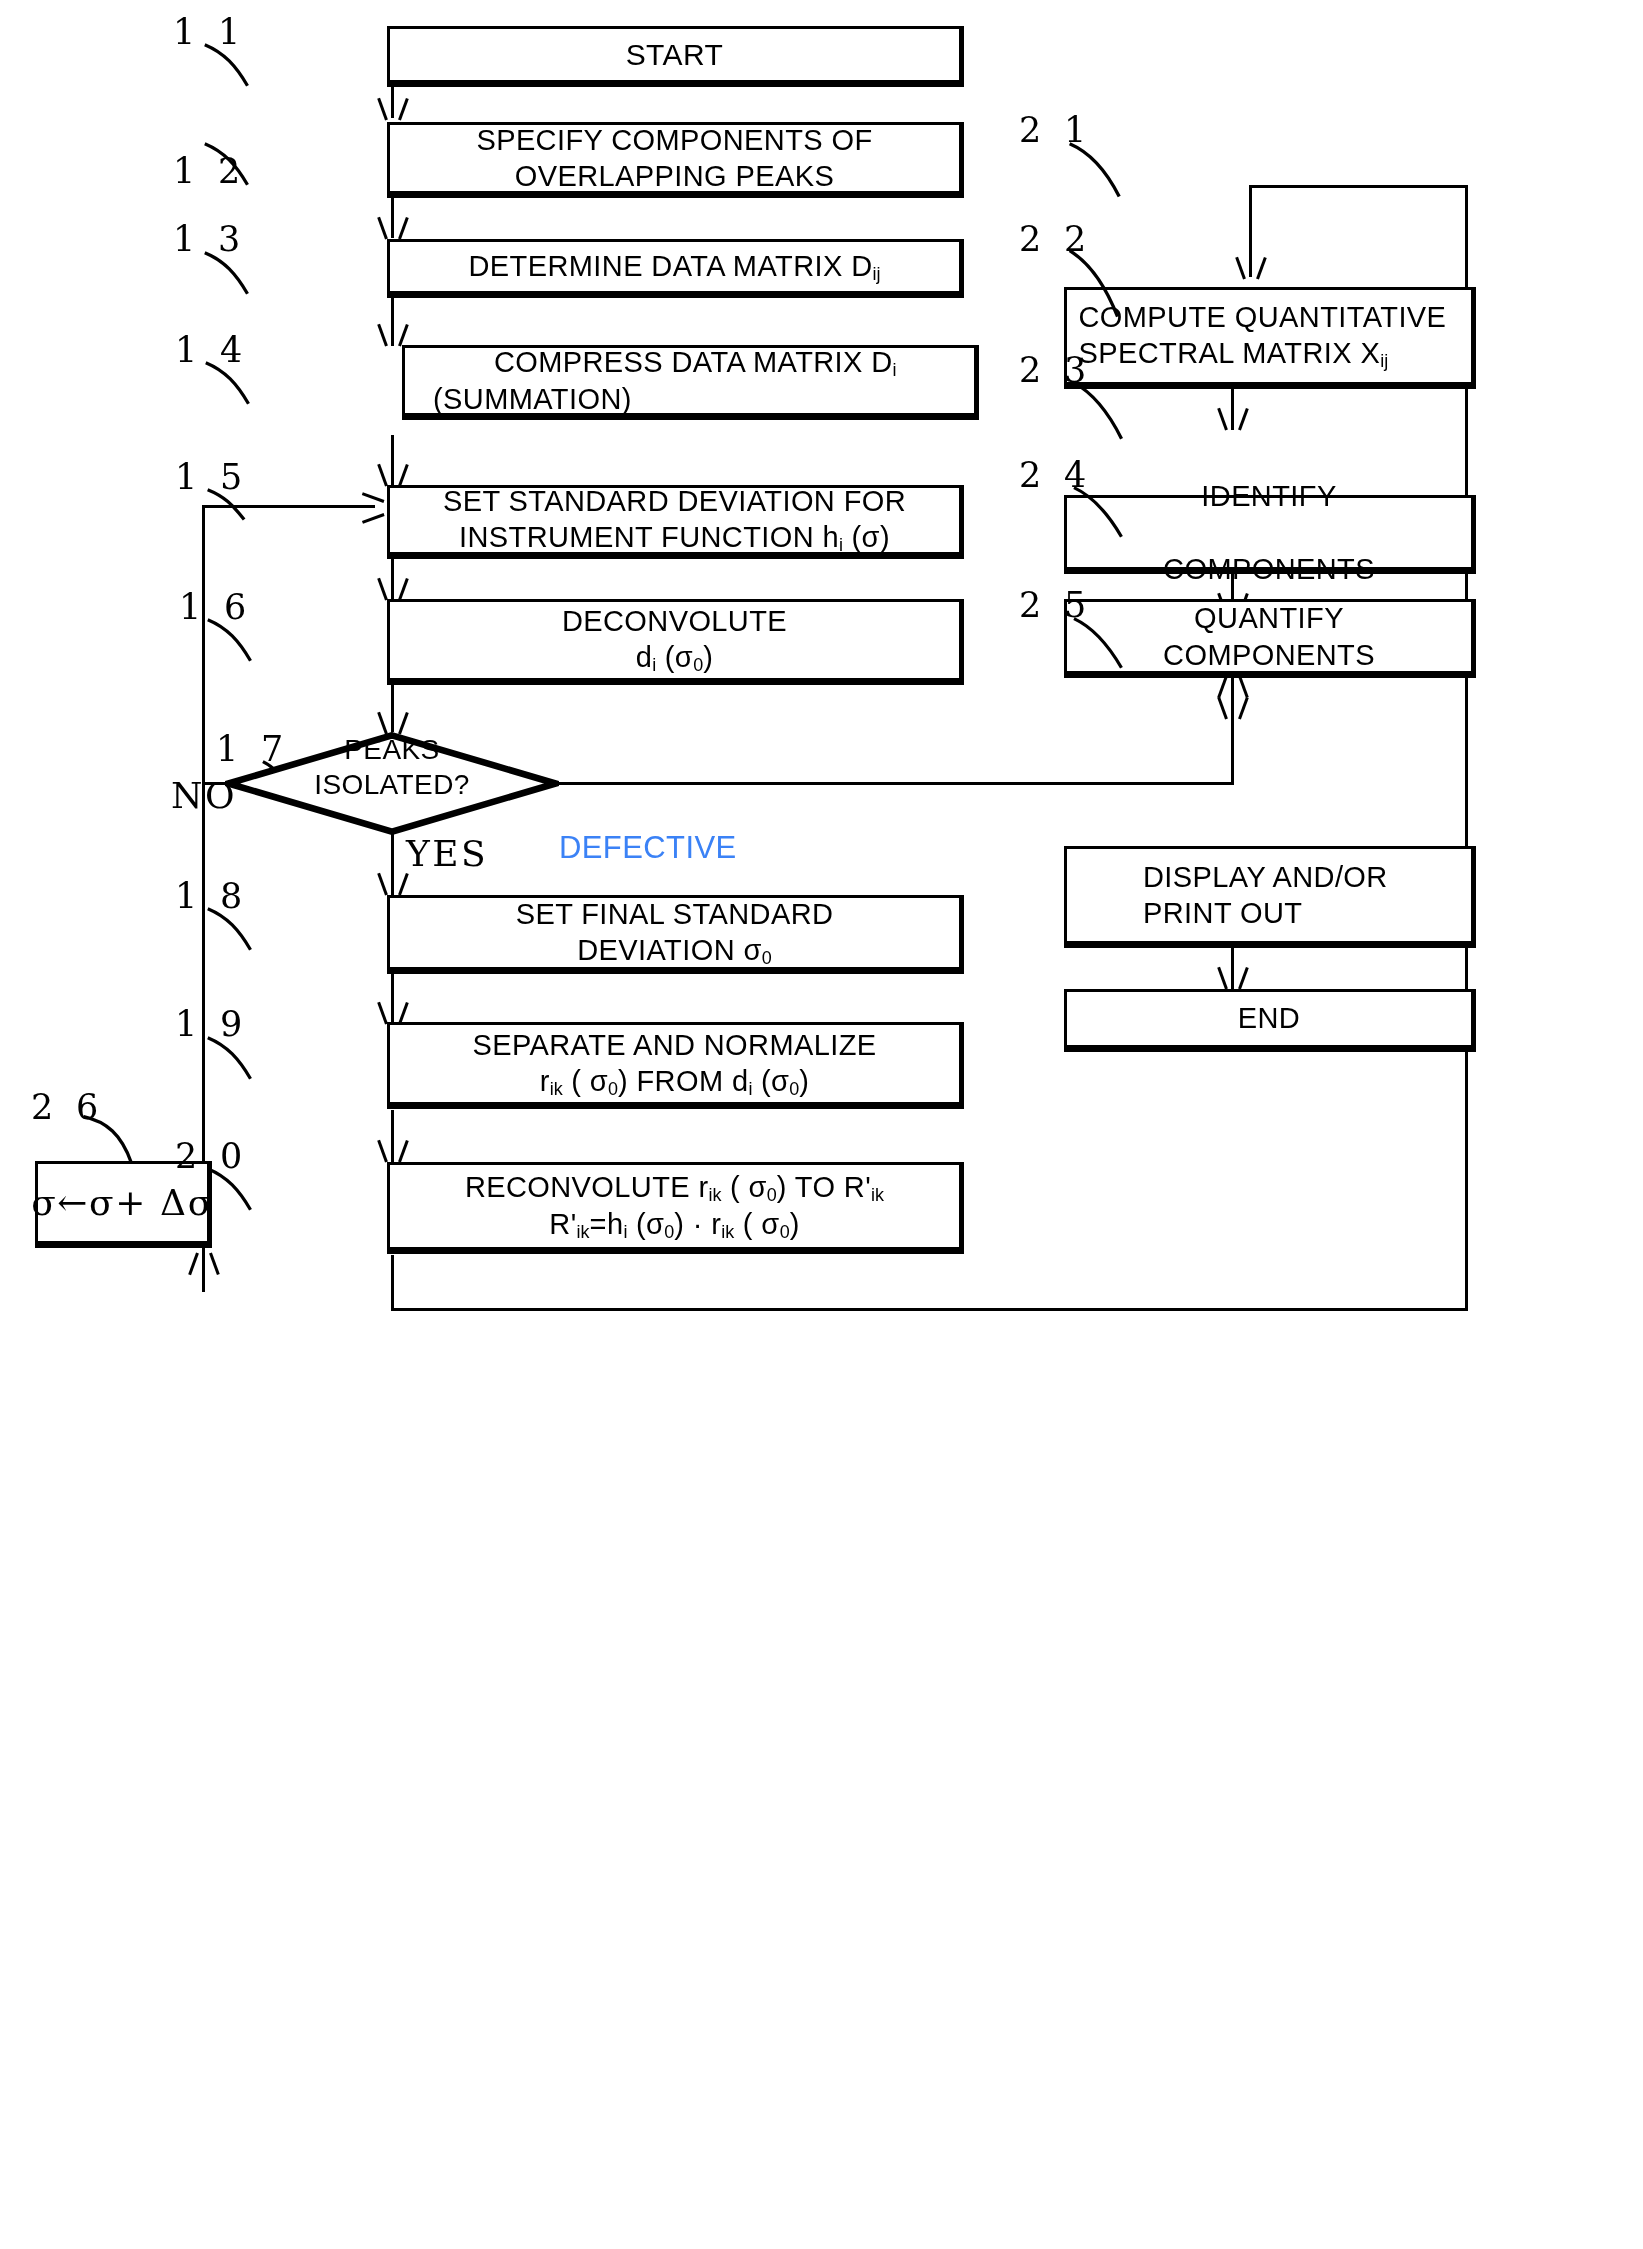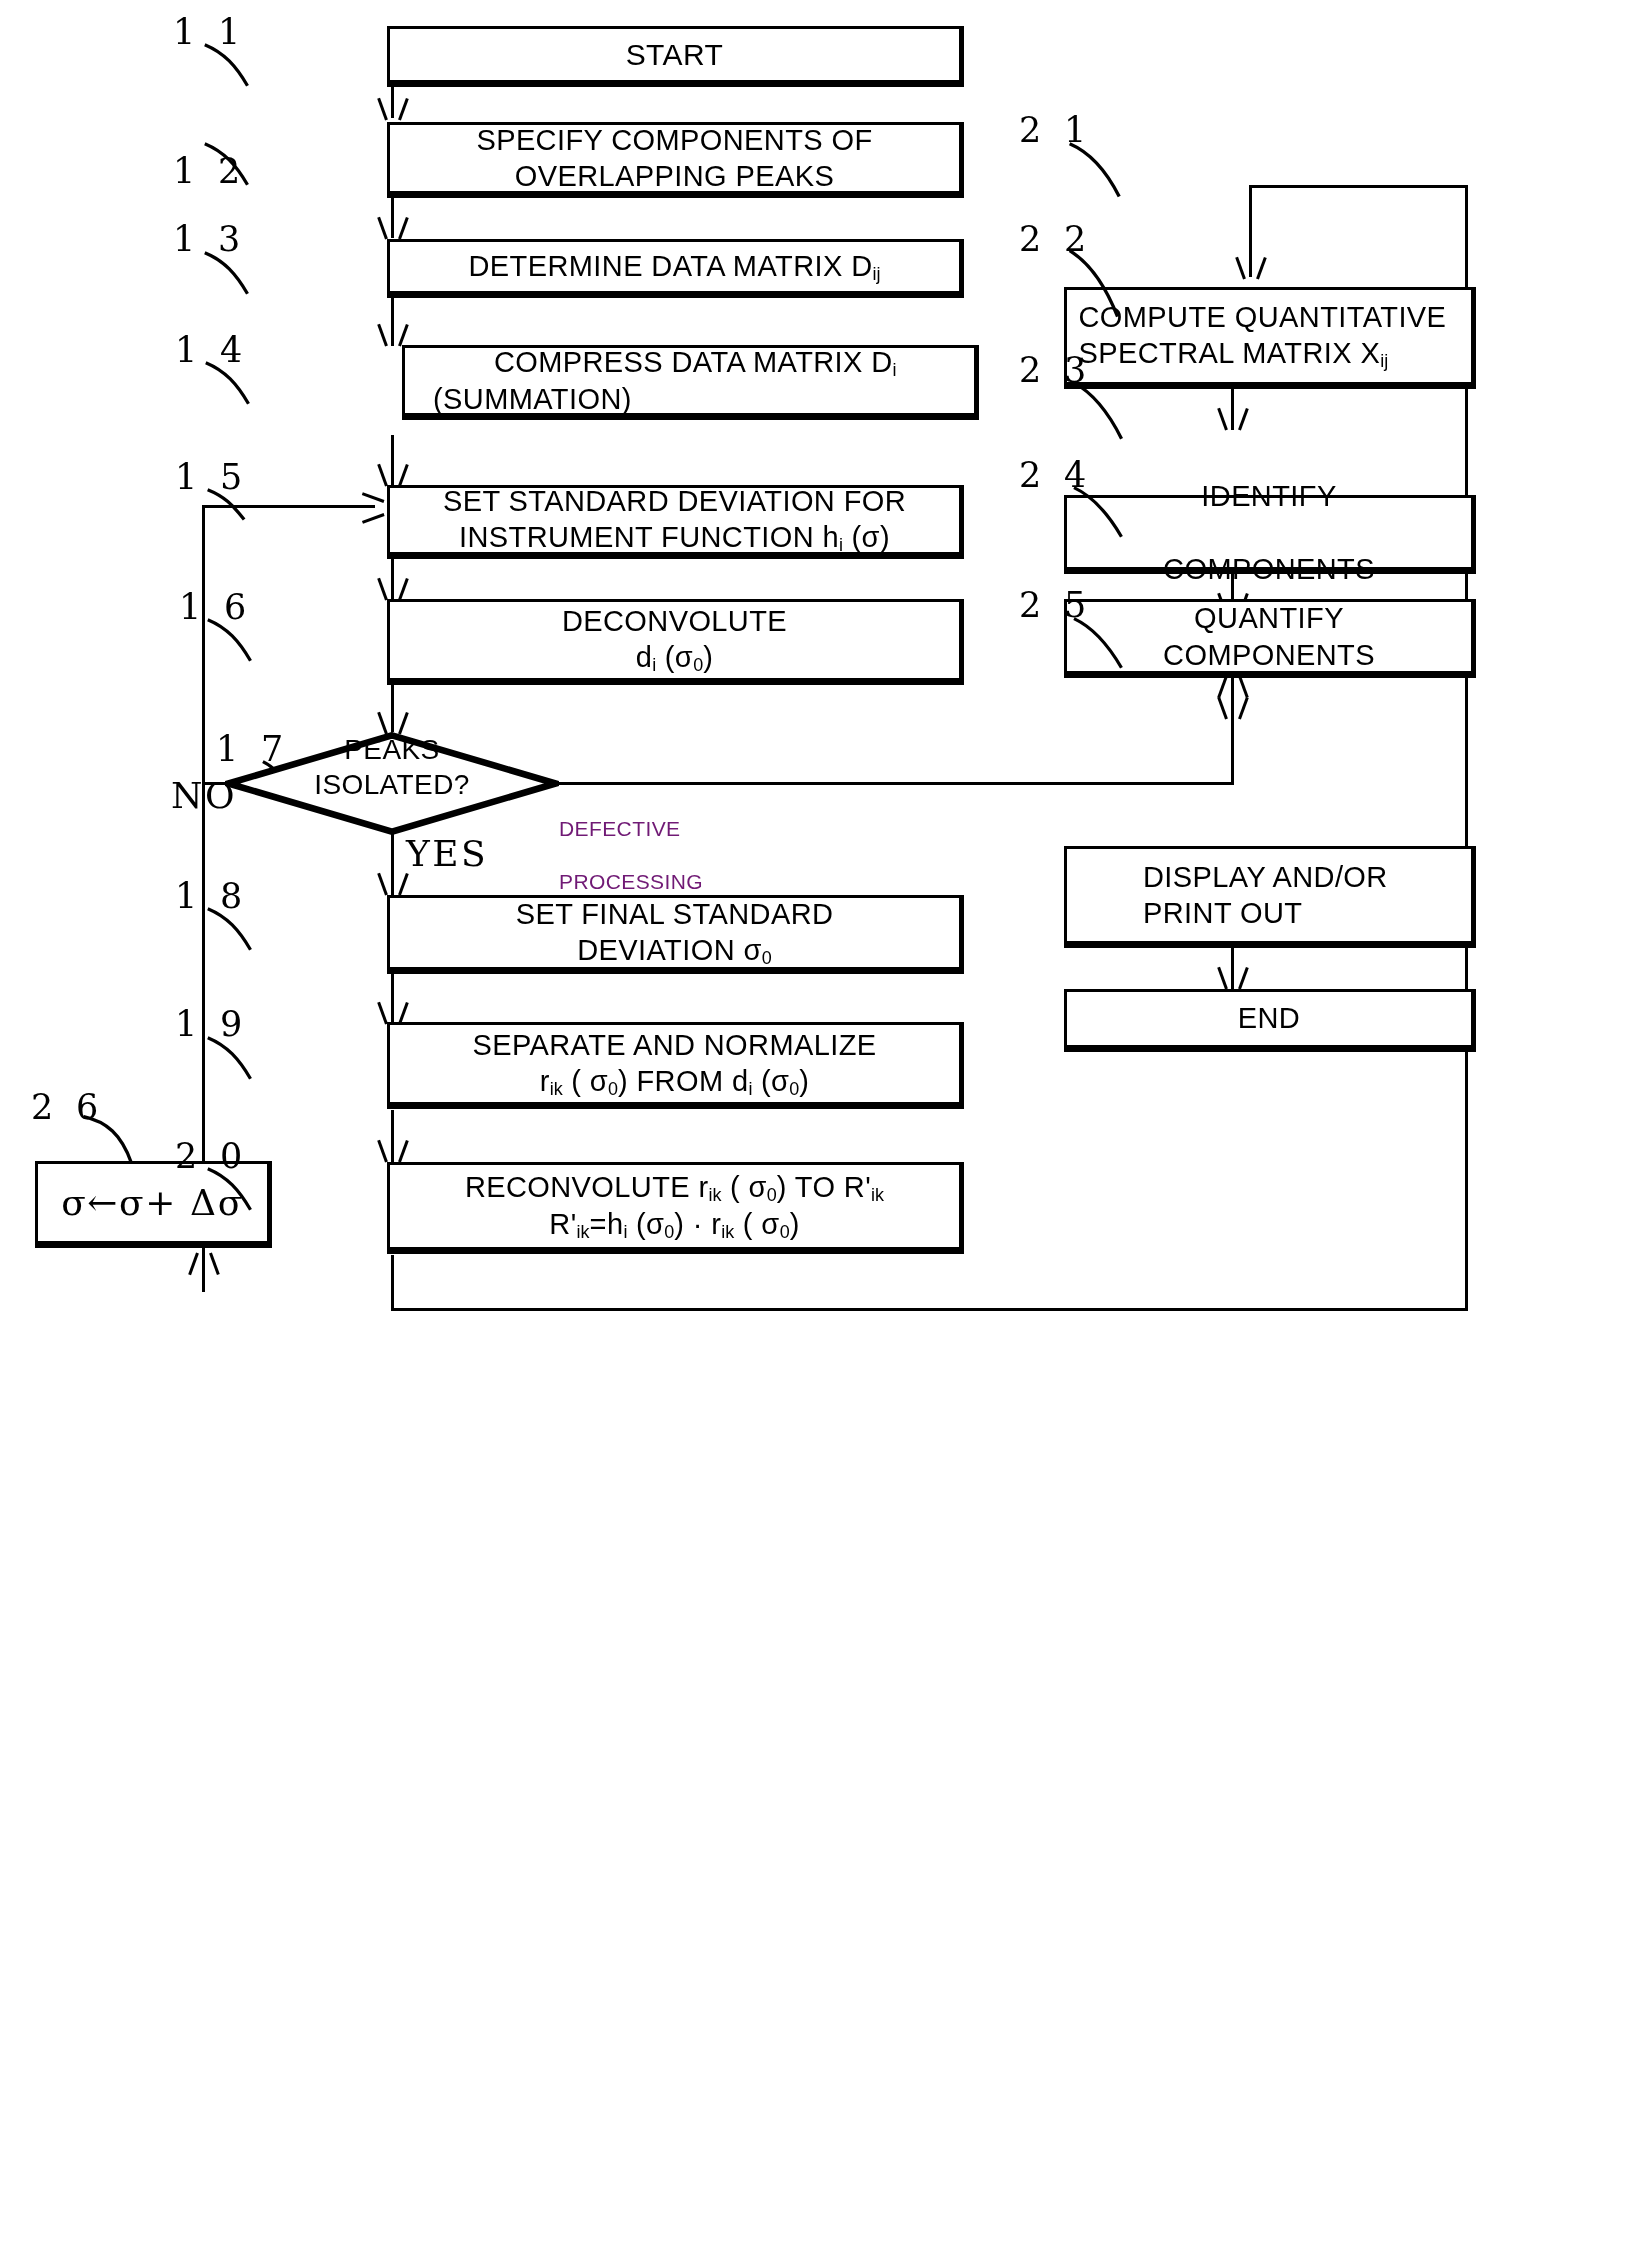--- a/index.html
+++ b/index.html
@@ -106,23 +106,23 @@
   .blabel {
     position: absolute;
     font-family: "DejaVu Serif", serif;
     font-size: 36px;
     letter-spacing: 2.5px;
     color: #000;
     white-space: nowrap;
   }
   .plabel {
     position: absolute;
-    font-size: 21px;
+    font-size: 31px;
     line-height: 1.25;
-    color: #701a75;
+    color: #3b82f6;
     white-space: pre-line;
     letter-spacing: 0.4px;
   }
 
   
   .leader { position: absolute; }
   .leader svg { display:block; overflow: visible; }
 
   sub { font-size: 0.62em; vertical-align: -0.22em; letter-spacing: 0; }
   .eqn { font-family: "DejaVu Serif", serif; font-size: 36px; letter-spacing: 1.6px; }
@@ -237,21 +237,21 @@
 
   <div class="v" style="left:202px; top:1252px; height:40px;"></div>
   <div class="arrow up" style="left:191px; top:1253px;"></div>
 
   <div class="ref" style="left:31px; top:1087px;">2 6</div>
   <div class="leader" style="left:82px; top:1115px;">
     <svg width="74" height="51" viewBox="0 0 90 62">
         <path d="M2,2 C30,8 48,24 60,58" fill="none" stroke="#000" stroke-width="4"></path>
       </svg>
   </div>
-  <div class="box" style="left:35px; top:1161px; width:237px; height:87px;">
+  <div class="box" style="left:35px; top:1161px; width:177px; height:87px;">
     <span class="ln eqn">σ←σ+ Δσ</span>
   </div>
 
   <div class="v" style="left:202px; top:849px; height:313px;"></div>
   <div class="h" style="left:202px; top:849px; width:0px;"></div>
   <div class="v" style="left:202px; top:505px; height:346px;"></div>
   <div class="h" style="left:202px; top:505px; width:173px;"></div>
   <div class="arrow right" style="left:361px; top:495px;"></div>
 
   <div class="v" style="left:391px; top:832px; height:66px;"></div>

